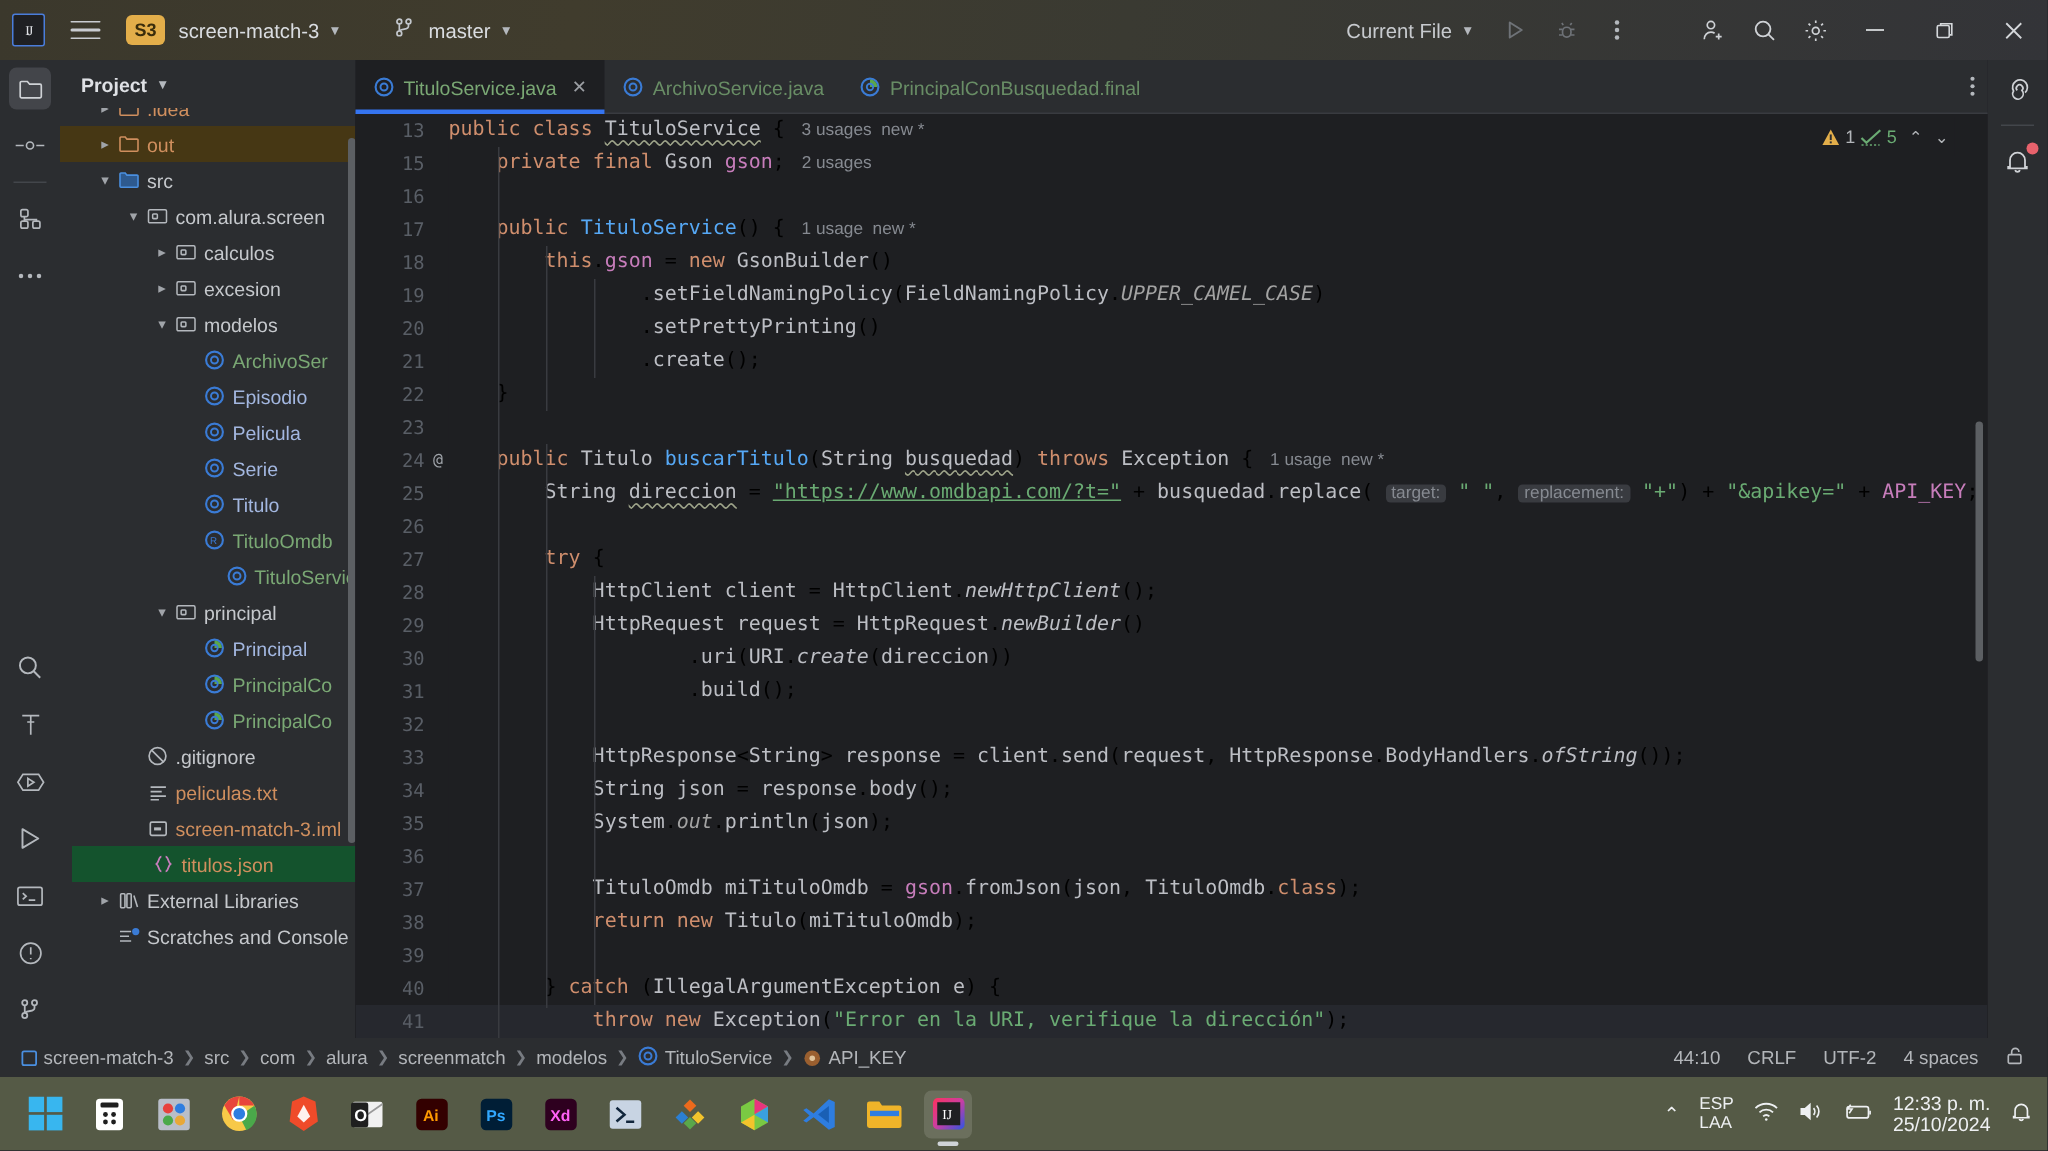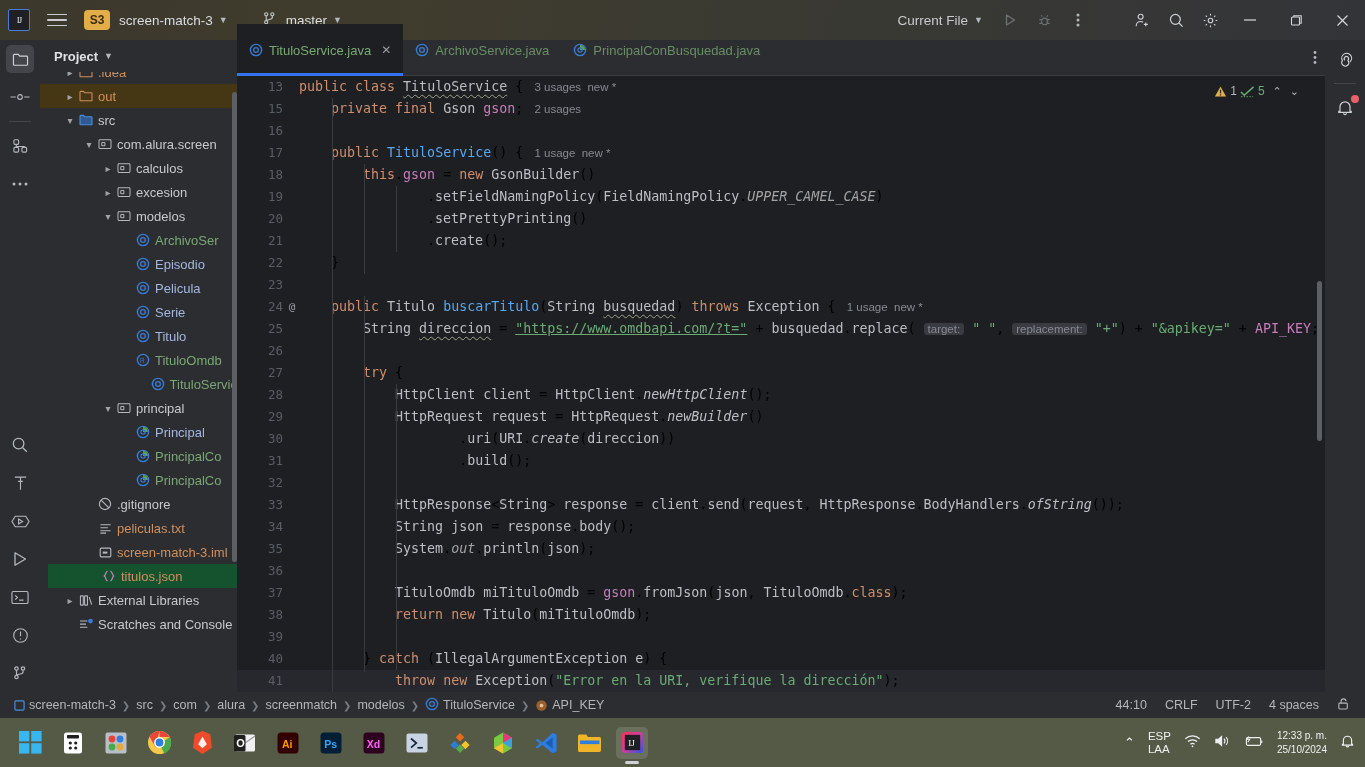--- a/index.html
+++ b/index.html
@@ -84,21 +84,21 @@
   .lbl { margin-left: 3px; }
   .c-green { color: #7aa874; }
   .c-blue  { color: #a3b7e0; }
   .c-orange{ color: #d08f5e; }
   .c-gray  { color: #c5c8cc; }
   .prj-scroll { position:absolute; right: 0px; top: 52px; width: 5px; height: 470px; background: #5c5f63; border-radius: 3px; }
 
   
   .ed { position: absolute; left: 237px; top: 40px; width: 1088px; height: 652px; background: #1e1f22; }
   .tabs { height: 36px; display: flex; align-items: flex-end; background: #2b2d30; position: relative; }
-  .tab { height: 52px; display: flex; align-items: center; padding: 0 12px; font-size: 13px; position: relative; }
+  .tab { height: 36px; display: flex; align-items: center; padding: 0 12px; font-size: 13px; position: relative; }
   .tab .tl { margin-left: 6px; }
   .tab.active { background: #1e1f22; }
   .tab.active::after { content:""; position:absolute; left:0; bottom:0; width:100%; height:3px; background:#3574f0; }
   .tab .x { margin-left: 10px; color: #9b9ea3; font-size: 12px; }
   .tabs-more { position: absolute; right: 8px; top: 10px; color: #b4b8bd; font-size: 14px; }
   .tabs-line { position:absolute; left:0; bottom:0; width: 100%; height:1px; background:#393b40; }
 
   .code-wrap { position: relative; height: 616px; overflow: hidden; background: #1e1f22; }
   .gutter {
     position: absolute; left: 0; top: 0; width: 62px; height: 100%;
@@ -160,21 +160,21 @@
   .taskbar {
     position: absolute; left: 0; top: 718px; width: 1365px; height: 49px;
     background: #555a46; display: flex; align-items: center;
   }
   .tb-icons { display: flex; align-items: center; padding-left: 14px; gap: 11px; }
   .ticon { width: 32px; height: 32px; border-radius: 5px; display: flex; align-items: center; justify-content: center; position: relative; }
   .ticon.active { background: rgba(255,255,255,0.13); }
   .run-bar { position:absolute; bottom:-5px; left:50%; transform:translateX(-50%); width:14px;height:3px;border-radius:2px; background:#cfd3d8; }
   .tray { margin-left: auto; display: flex; align-items: center; gap: 13px; padding-right: 10px; color: #eef0f2; font-size: 12px; }
   .tray .lang { line-height: 13px; font-size: 11.5px; }
-  .tray .clock { line-height: 14px; text-align: center; font-size: 10px; }
+  .tray .clock { line-height: 14px; text-align: center; font-size: 13px; }
 </style>
 </head>
 <body>
 
 <div class="app">
 
   <div class="titlebar">
     <div class="tb-left">
       <div class="ij-logo">
         <span>IJ</span>
@@ -625,21 +625,21 @@
           <span class="tl c-green" style="opacity: 0.78;">ArchivoService.java</span>
         </div>
         <div class="tab">
           <span style="display: flex;">
             <svg width="14" height="14" viewBox="0 0 15 15" fill="none">
               <circle cx="7.5" cy="7.5" r="6" stroke="#3a7bd5" stroke-width="1.5"></circle>
               <path d="M7.5 2.2a5.3 5.3 0 015.3 5.3h-5.3z" fill="#5aa74b"></path>
               <circle cx="7.5" cy="7.5" r="2.3" stroke="#3a7bd5" stroke-width="1.3"></circle>
             </svg>
           </span>
-          <span class="tl c-green" style="opacity: 0.78;">PrincipalConBusquedad.java</span>
+          <span class="tl c-green" style="opacity: 0.78;">PrincipalConBusquedad.final</span>
         </div>
         <div class="tabs-more">
         <svg width="4" height="15" viewBox="0 0 4 15" fill="#b4b8bd">
             <circle cx="2" cy="2.5" r="1.4"></circle>
             <circle cx="2" cy="7.5" r="1.4"></circle>
             <circle cx="2" cy="12.5" r="1.4"></circle>
           </svg>
       </div>
     </div>
 

